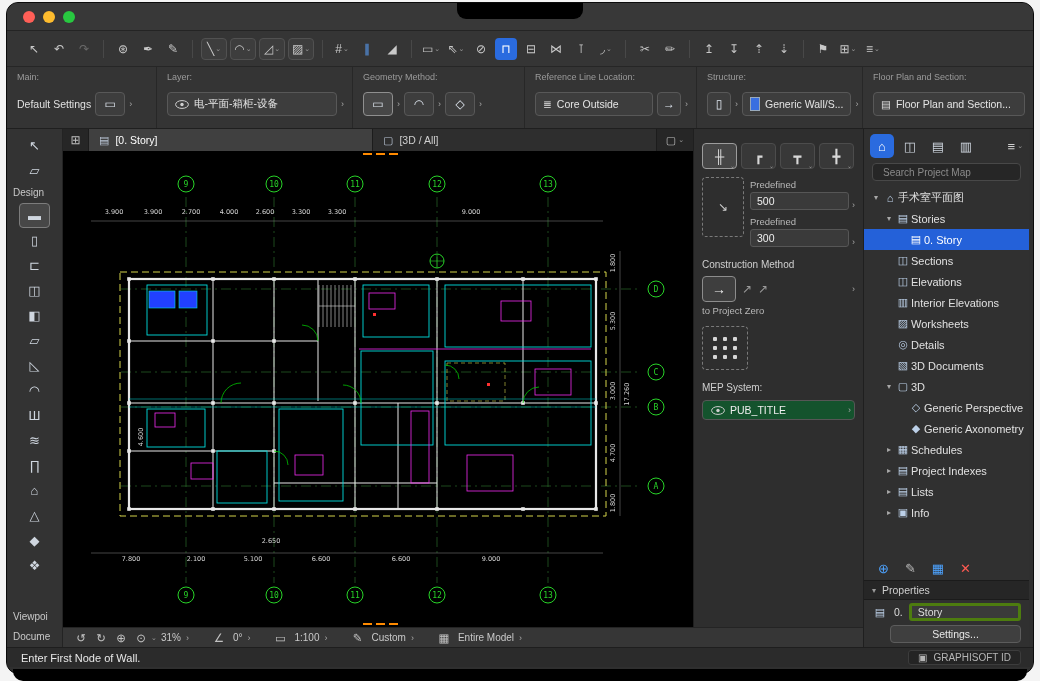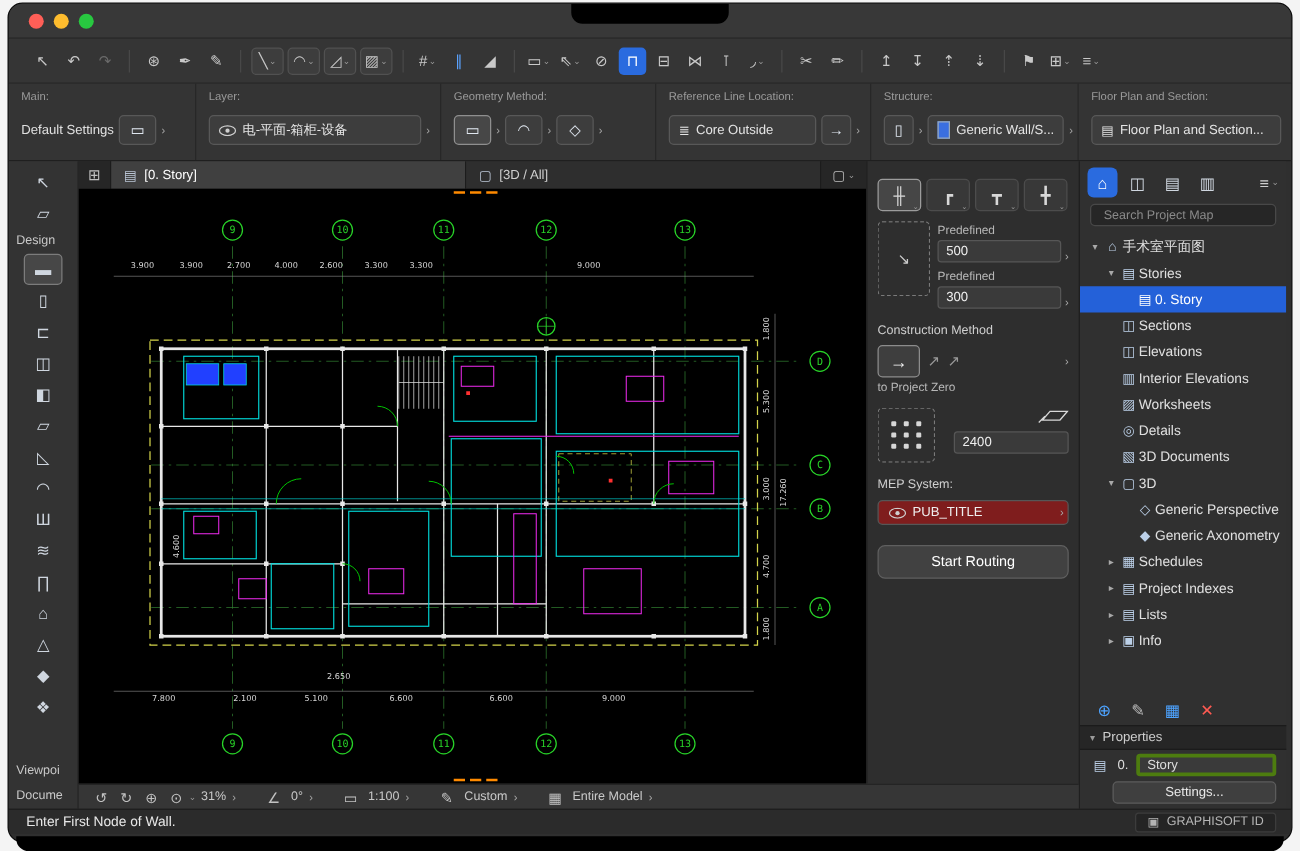--- a/index.html
+++ b/index.html
@@ -615,38 +615,30 @@
         <i></i>
           <i></i>
           <i></i>
           <i></i>
           <i></i>
           <i></i>
           <i></i>
           <i></i>
           <i></i>
       </div>
-      <div class="elev-col">
-        <svg width="26" height="14" viewBox="0 0 26 14">
-          <path d="M5,10 L11,3 L25,3 L19,10 Z" fill="none" stroke="#d8d8d8" stroke-width="1"></path>
-          <path d="M2,12 L7,7" stroke="#d8d8d8" stroke-width="1"></path>
-        </svg>
-        <input class="elev-input" value="2400" style="">
-      </div>
     </div>
     <div class="seclabel">MEP System:</div>
-    <div class="select" style="margin-top:7px; background:#7f1d1d">
+    <div class="select" style="margin-top:7px; background:#14532d">
       <svg width="14" height="9" viewBox="0 0 14 9" style="margin-right:5px">
         <ellipse cx="7" cy="4.5" rx="6.4" ry="3.9" fill="none" stroke="#cfcfcf" stroke-width="1"></ellipse>
         <circle cx="7" cy="4.5" r="1.7" fill="#cfcfcf"></circle>
       </svg>
       <span>PUB_TITLE</span>
       <span class="chev" style="margin-left:auto">›</span>
     </div>
-    <div class="start-btn">Start Routing</div>
   </div>
 
   <div class="nav">
     <div class="nav-header">
       <span class="nbtn active">⌂</span>
       <span class="nbtn">◫</span>
       <span class="nbtn">▤</span>
       <span class="nbtn">▥</span>
       <span class="nmenu">
         <span>≡</span>

